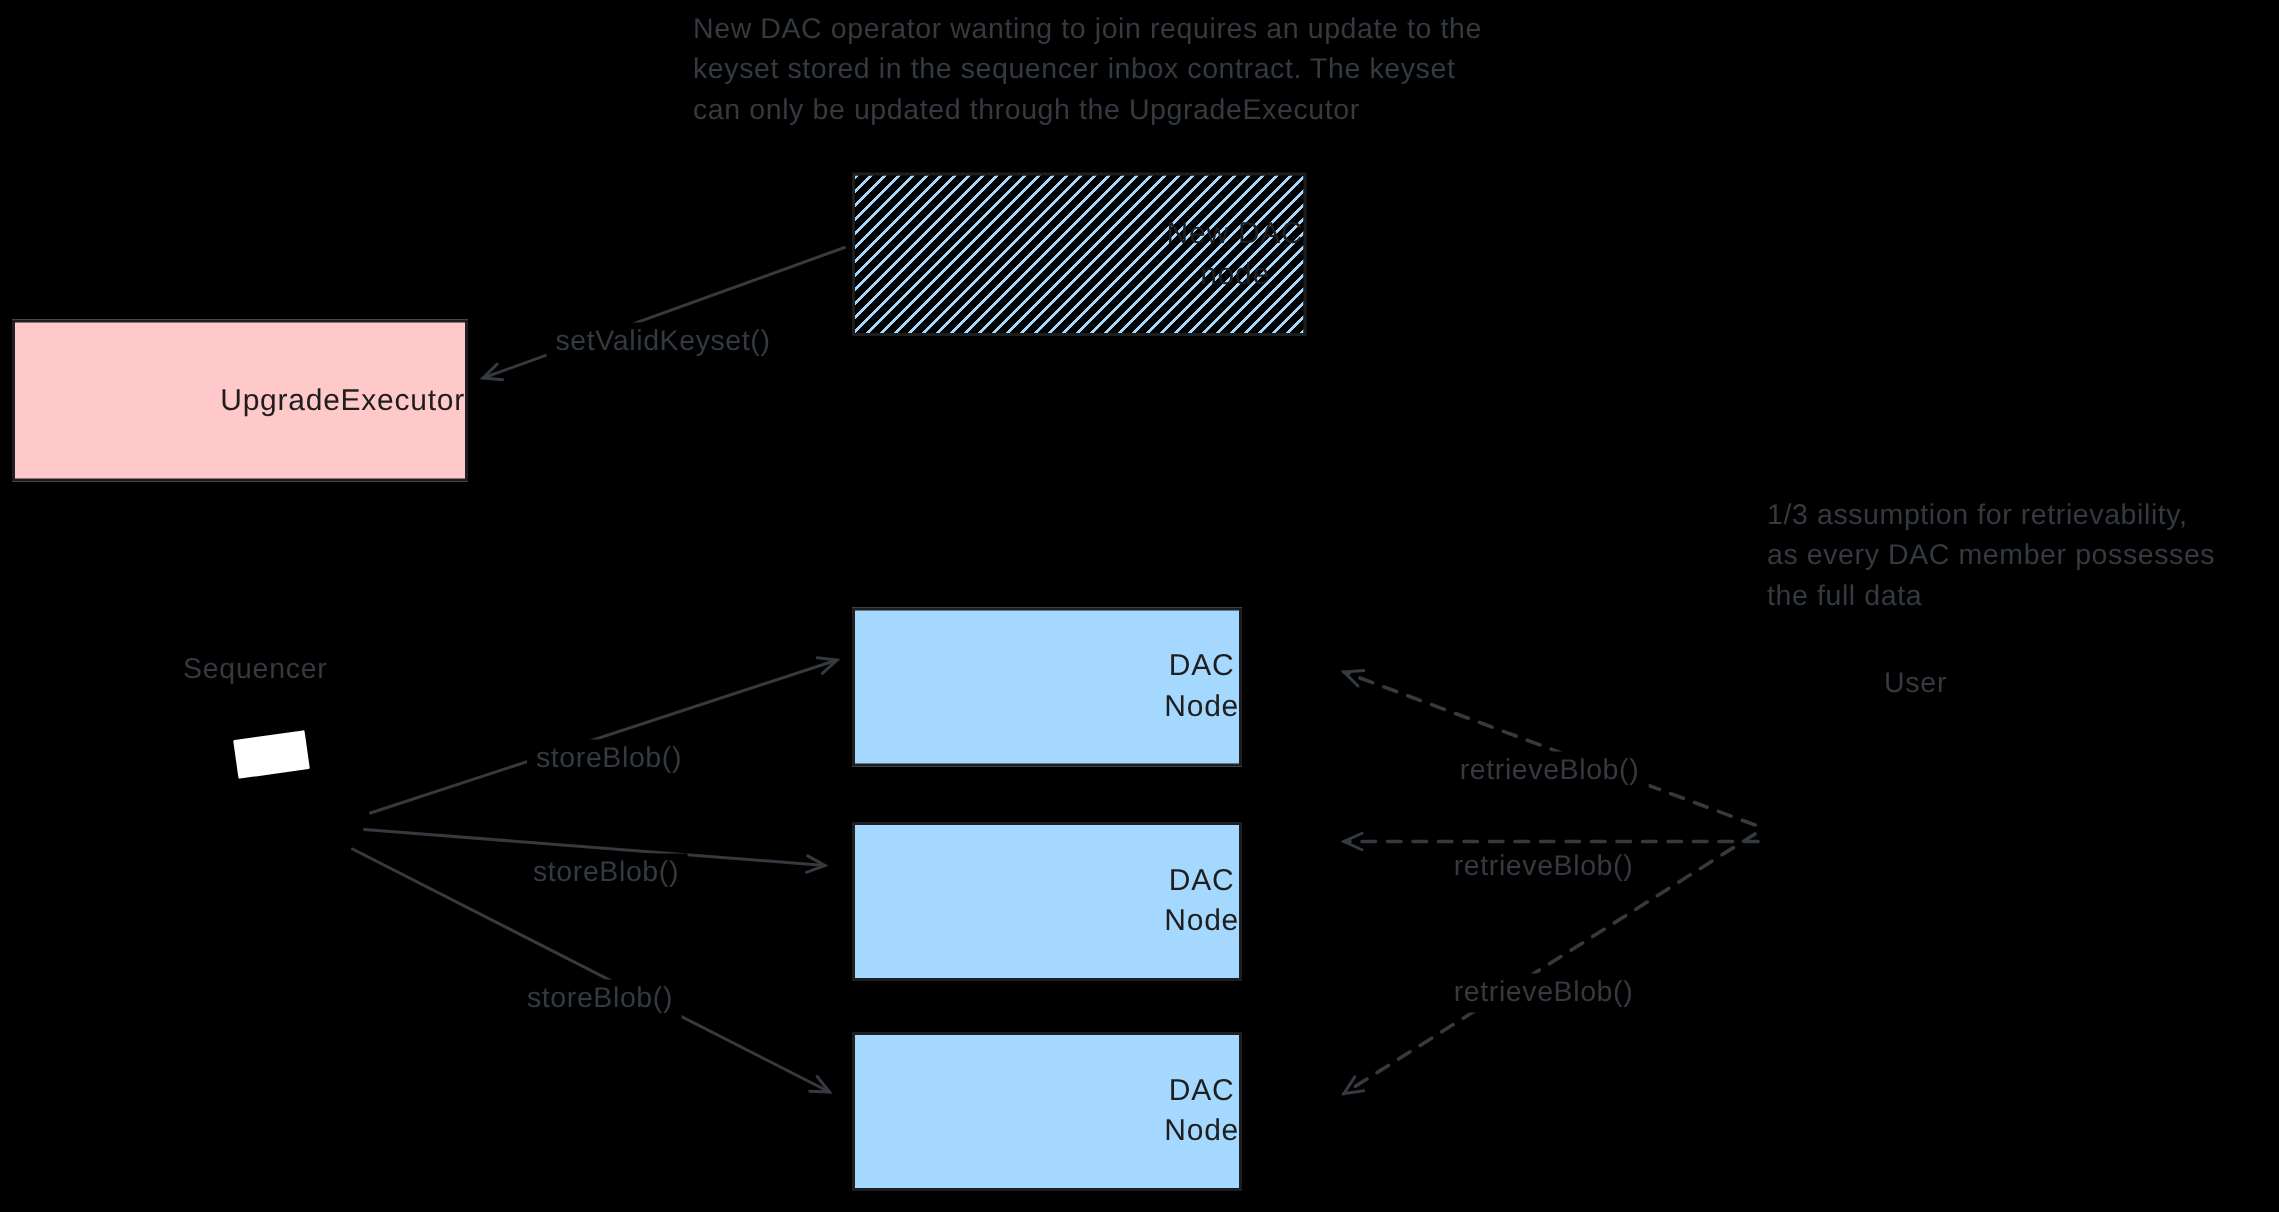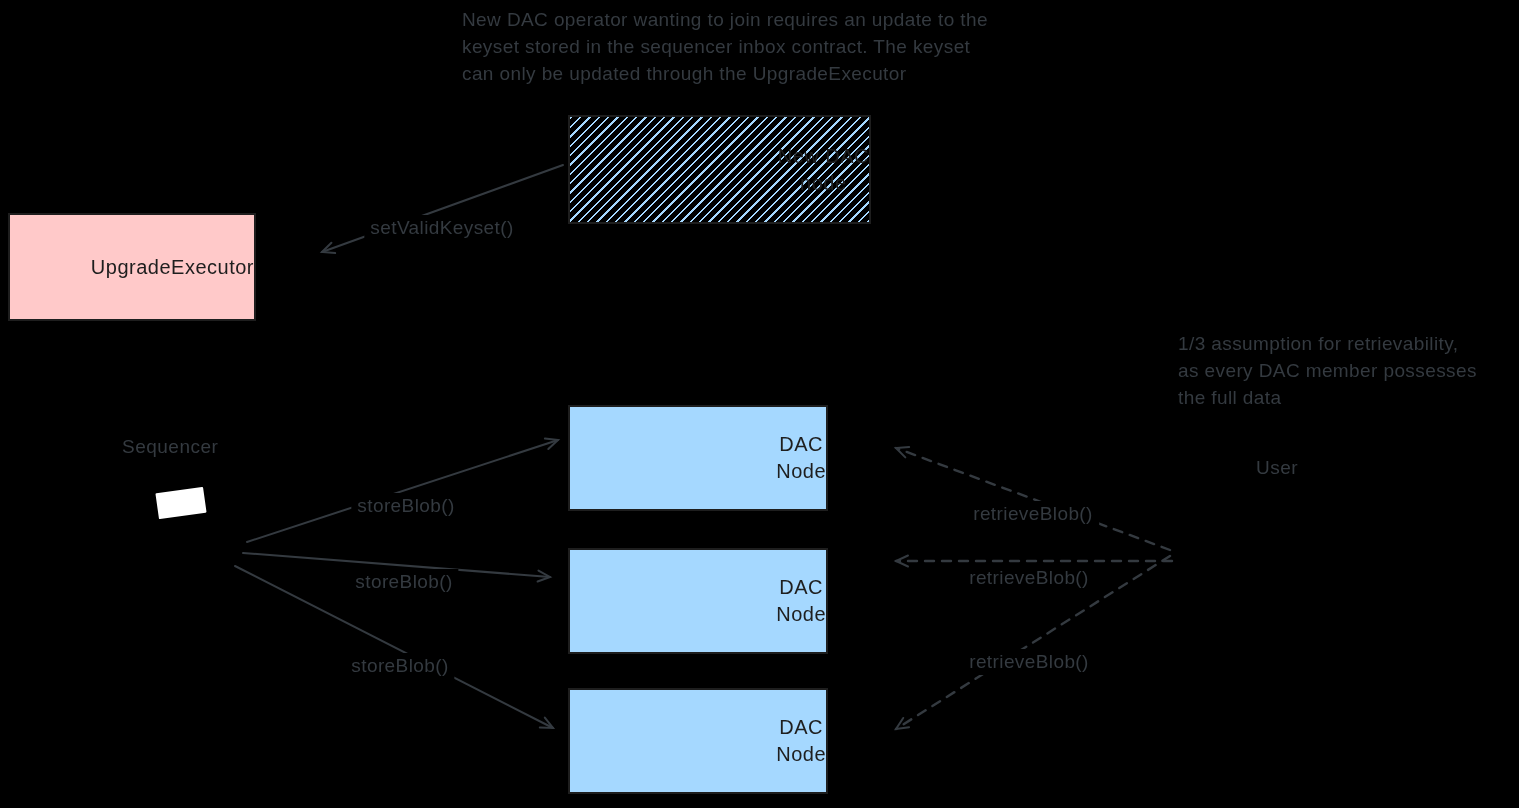--- a/index.html
+++ b/index.html
@@ -46,40 +46,40 @@
     white-space: pre-line;
     color: var(--stroke);
     letter-spacing: 0.5px;
     z-index: 1;
   }
   #box-new-dac {
     left: 568px; top: 115px; width: 303px; height: 109px;
     background: repeating-linear-gradient(135deg, var(--blue) 0 1.7px, transparent 1.7px 6.6px);
   }
   #box-upgrade {
-    left: 8px; top: 213px; width: 248px; height: 108px;
+    left: 8px; top: 213px; width: 304px; height: 108px;
     background: var(--pink);
   }
   .dac-box {
     left: 568px; width: 260px; height: 106px;
     background: var(--blue);
   }
   #dac-1 { top: 405px; }
   #dac-2 { top: 548px; }
   #dac-3 { top: 688px; }
 
   .actor-label {
     position: absolute;
     color: var(--ink);
     font-size: 19px;
     letter-spacing: 0.5px;
     z-index: 3;
   }
   #sequencer-label { left: 122px;  top: 436px; }
-  #user-label      { left: 1256px; top: 445px; margin-top: 12px; }
+  #user-label      { left: 1256px; top: 445px; }
 
   #laptop-screen {
     position: absolute;
     left: 157px; top: 490px;
     width: 48px; height: 26px;
     background: var(--laptop);
     transform: rotate(-8deg);
     border-radius: 1px;
     z-index: 2;
   }

